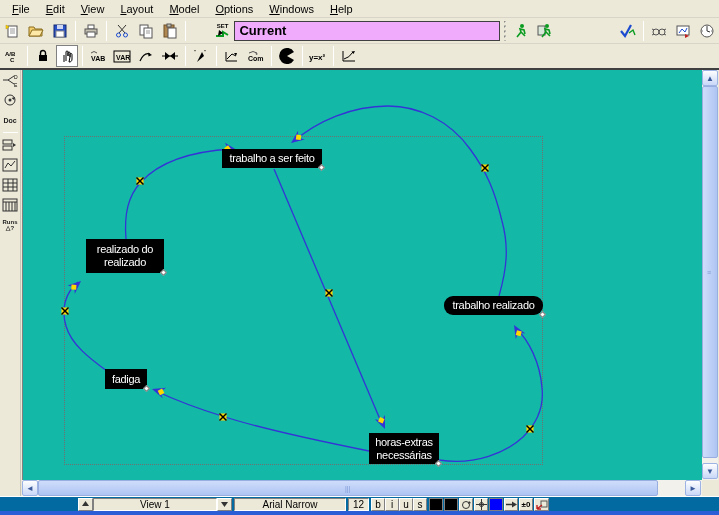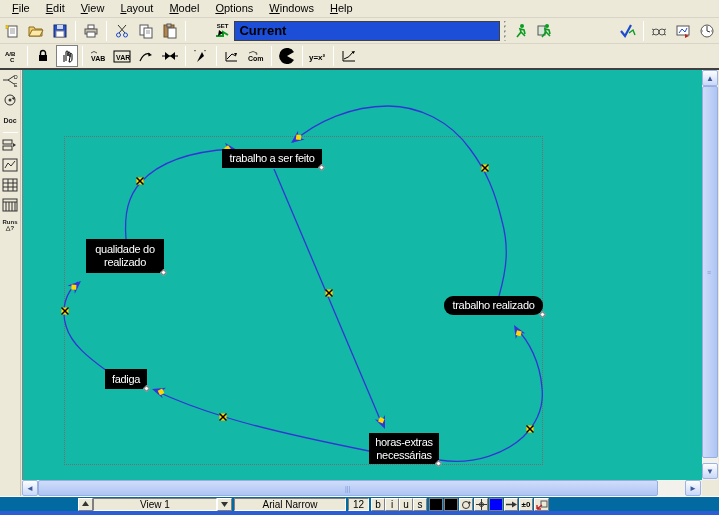--- a/index.html
+++ b/index.html
@@ -2,35 +2,35 @@
 <html><head>
 <meta charset="utf-8">
 <style>
   * { margin:0; padding:0; box-sizing:border-box; }
   html,body { width:719px; height:515px; overflow:hidden; }
   body { font-family:"Liberation Sans", sans-serif; background:#ece9d8; }
   .app { position:relative; width:719px; height:515px; background:#ece9d8; }
 
   
   .menubar { position:absolute; left:0; top:0; width:719px; height:18px;
-    border-bottom:1px solid #d8d4c8; display:flex; padding-left:4px; }
+    border-bottom:1px solid #d8d4c8; display:flex; align-items:center; padding-left:4px; }
   .menu-item { font-size:11px; color:#000; padding:2px 8px; cursor:default; }
   .menu-item u { text-decoration:underline; }
 
   
   .toolbar { position:absolute; left:0; width:719px; display:flex; align-items:center; }
   .tb1 { top:18px; height:26px; border-bottom:1px solid #d8d4c8; }
   .tb2 { top:44px; height:24px; }
   .tbtn { width:22px; height:22px; display:flex; align-items:center; justify-content:center;
     margin:0 1px; flex:0 0 auto; }
   .tbtn.pressed { background:#fff; border:1px solid #808080; }
   .tsep { width:1px; height:20px; background:#aca899; border-right:1px solid #fff; margin:0 3px; flex:0 0 auto; }
   .dotsep { width:5px; height:20px; margin:0 2px; flex:0 0 auto;
     background:radial-gradient(circle, #888 1px, transparent 1px); background-size:5px 5px; background-position:center; }
-  .run-input { width:272px; height:20px; border:1px solid #404040; background:#1d4ed8;
+  .run-input { width:272px; height:20px; border:1px solid #404040; background:#f0abfc;
     font-family:"Liberation Sans",sans-serif; font-weight:bold; font-size:13px; padding:0 4px; }
   .seticon { display:flex; flex-direction:column; align-items:center; line-height:1; }
   .seticon .settxt { font-size:6px; font-weight:bold; }
   svg text { font-family:"Liberation Sans",sans-serif; }
 
   
   .mainline { position:absolute; left:0; top:68px; width:719px; height:2px; background:#404040; }
   .lefttools { position:absolute; left:0; top:70px; width:21px; height:426px;
     display:flex; flex-direction:column; align-items:center; border-right:1px solid #c8c4b8; }
   .ltbtn { width:19px; height:18px; display:flex; align-items:center; justify-content:center; margin:1px 0; }
@@ -412,21 +412,21 @@
           <polygon points="0,0 -13,5.5 -9,0 -13,-5.5" fill="#3434d6"></polygon>
           <polygon points="-6,0 -9.5,3.5 -13,0 -9.5,-3.5" fill="#ffd800"></polygon>
         </g>
       </svg>
     <div id="nodes">
         <div class="node" style="left: 199px; top: 79px; width: 100px; height: 19px; background: rgb(0, 0, 0); color: rgb(255, 255, 255);">
           <span>trabalho a ser feito</span>
         </div>
         <div class="handle" style="left: 296px; top: 95px;"></div>
         <div class="node" style="left: 63px; top: 169px; width: 78px; height: 34px; background: rgb(0, 0, 0); color: rgb(255, 255, 255);">
-          <span>qualidade do</span>
+          <span>realizado do</span>
           <span>realizado</span>
         </div>
         <div class="handle" style="left: 138px; top: 200px;"></div>
         <div class="node" style="left: 421px; top: 226px; width: 99px; height: 19px; background: rgb(0, 0, 0); color: rgb(255, 255, 255); border-radius: 9px;">
           <span>trabalho realizado</span>
         </div>
         <div class="handle" style="left: 517px; top: 242px;"></div>
         <div class="node" style="left: 82px; top: 299px; width: 42px; height: 20px; background: rgb(0, 0, 0); color: rgb(255, 255, 255);">
           <span>fadiga</span>
         </div>

